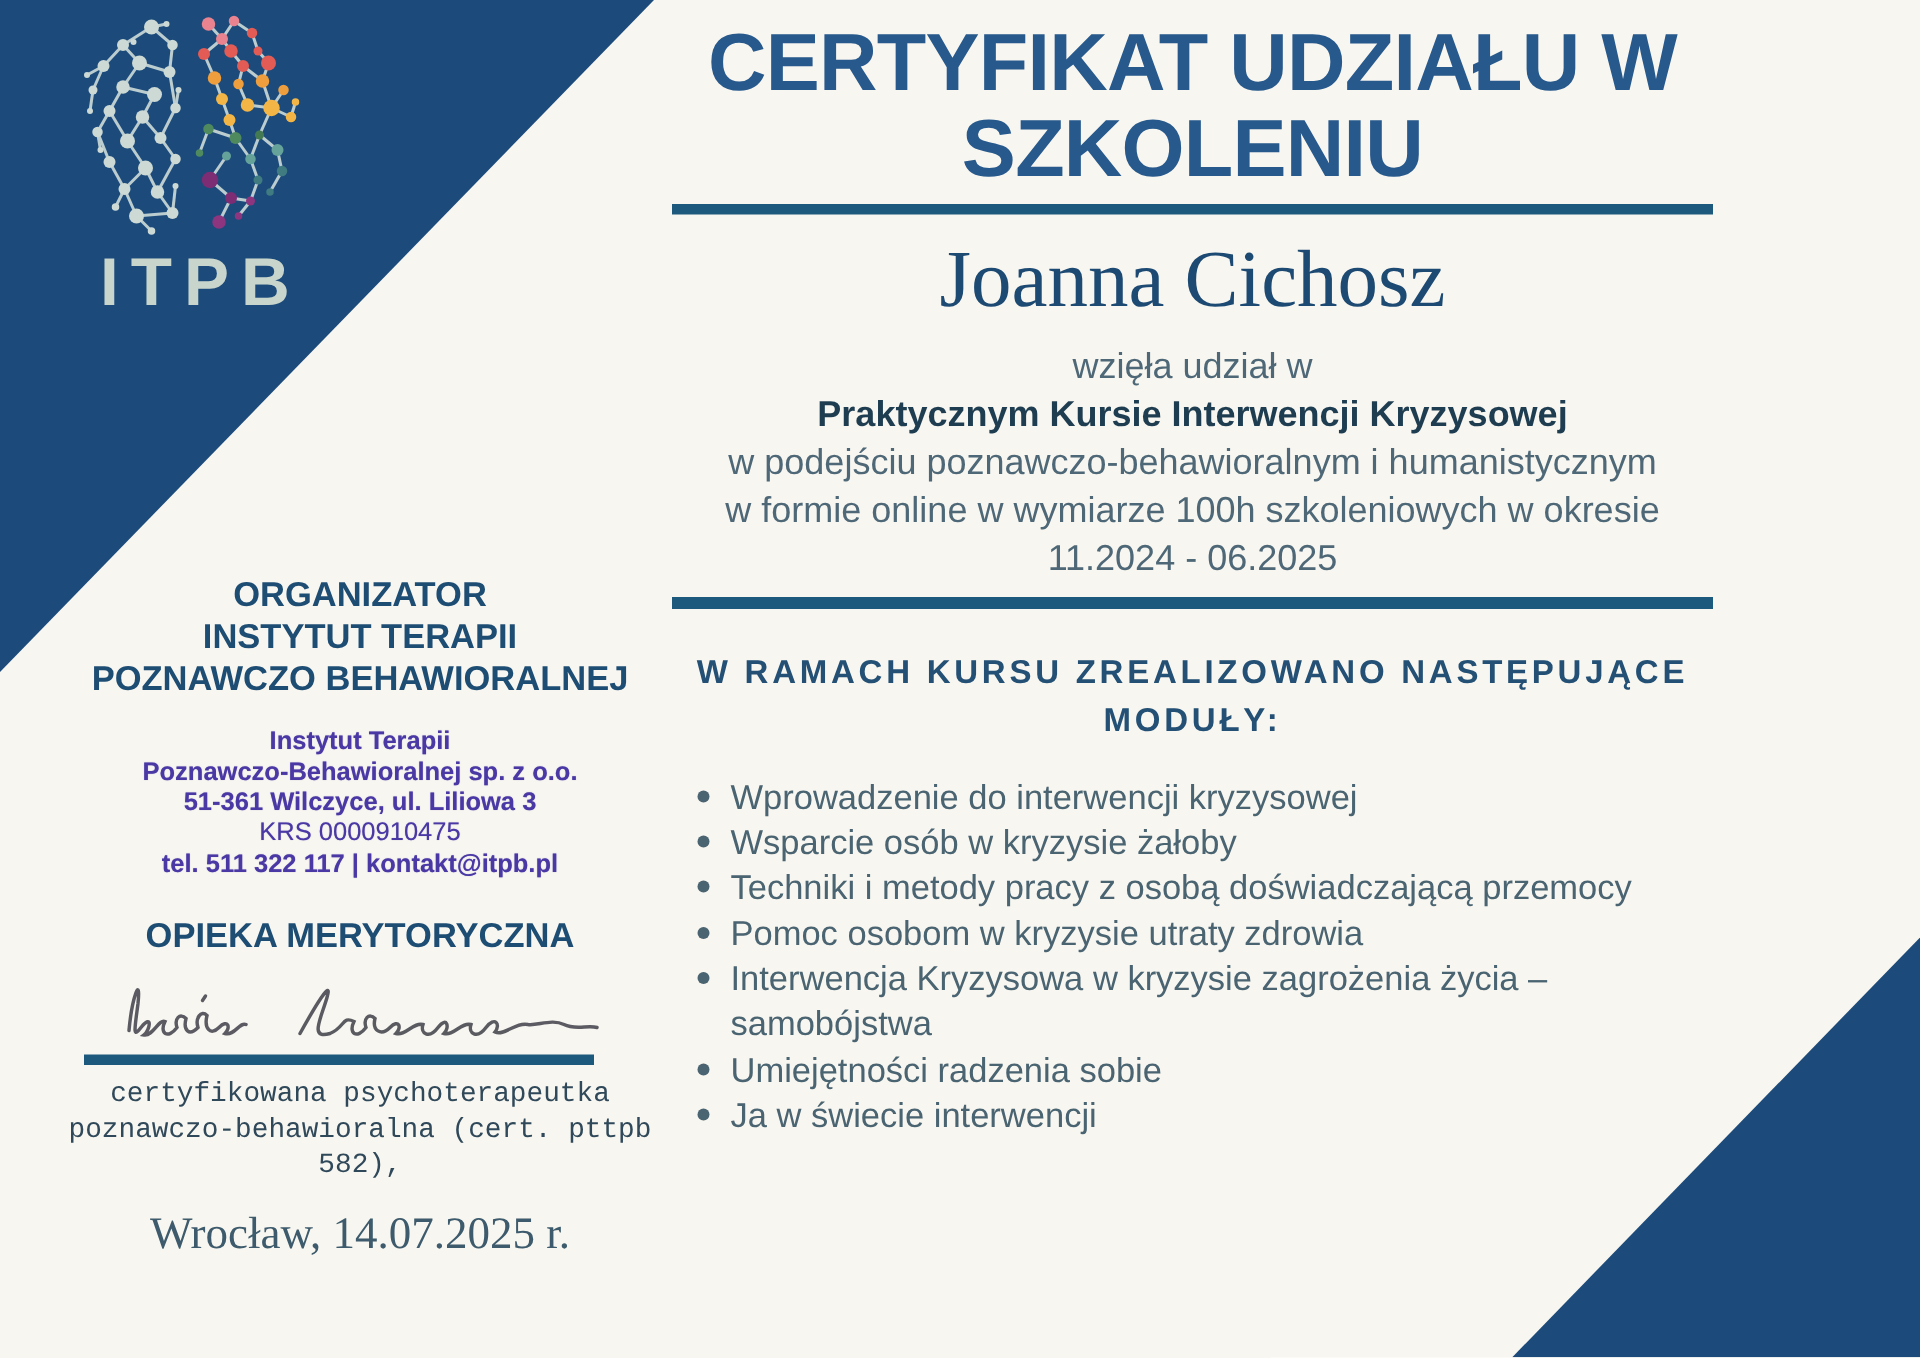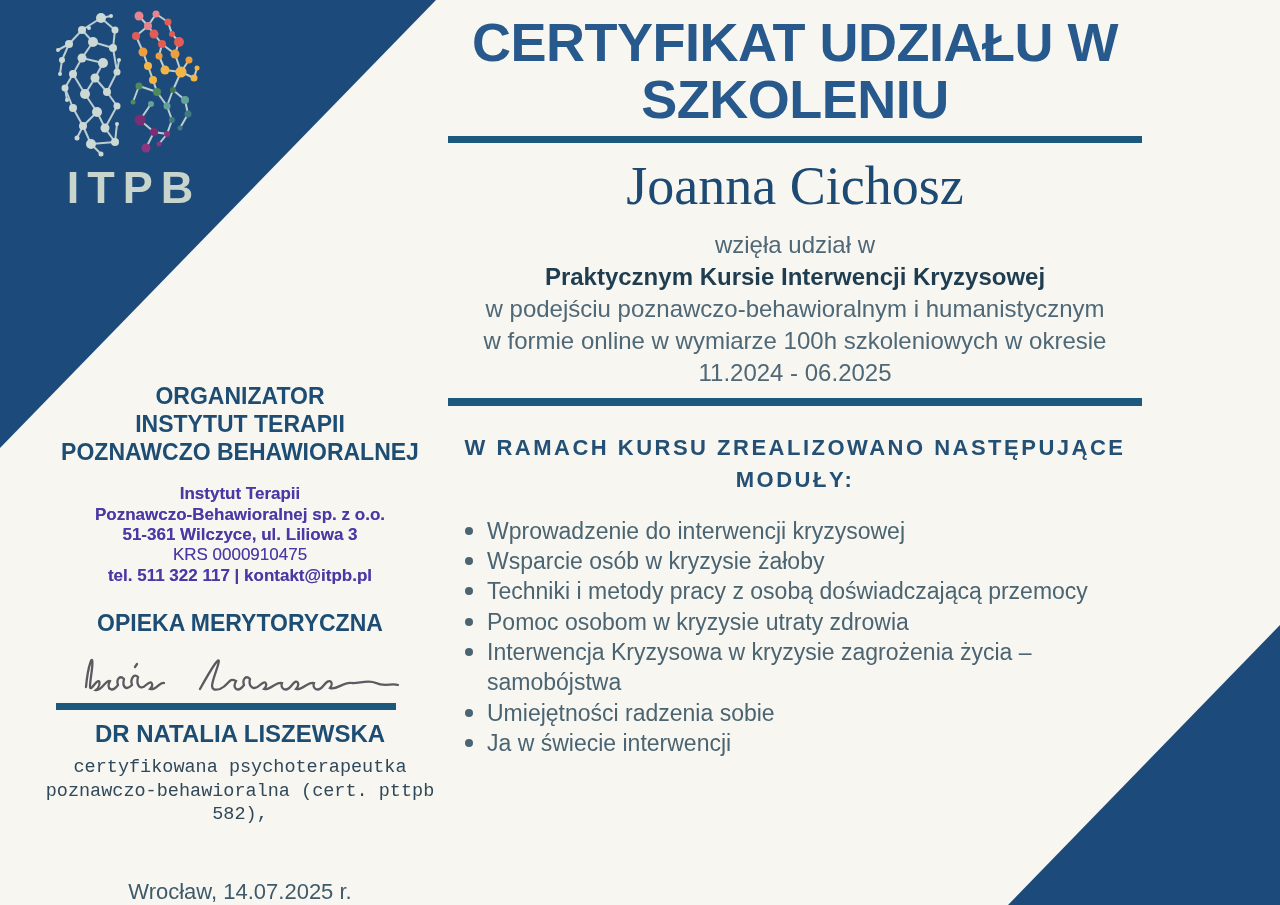--- a/index.html
+++ b/index.html
@@ -48,22 +48,22 @@
            text-shadow:0 0 0.6px rgba(74,57,165,.55); }
   .stamp .s-b { font-weight:700; }
   .stamp .s-m { font-weight:600; }
   .stamp .s-r { font-weight:400; }
   .opieka-heading { margin-top:24px; font-size:23px; font-weight:800; color:#1e4d74; }
   .signature { margin:4px auto 0; display:block; }
   .sig-divider { width:340px; height:7px; background:#1d587d; margin:0 auto 0 16px; }
   .signer-name { margin-top:10px; font-size:24px; font-weight:800; color:#1e4d74; }
   .credentials { margin-top:8px; font-family:Liberation Mono, monospace;
                  font-size:18.5px; line-height:1.28; color:#30495a; }
-  .place-date { margin-top:52px; font-family:Liberation Sans, sans-serif;
-                font-size:22px; color:#3d5b6c; }
+  .place-date { margin-top:17px; font-family:Liberation Serif, serif;
+                font-size:30px; color:#3d5b6c; }
 </style>
 </head>
 <body>
 
 <div class="certificate">
 
   <div class="tri tri-tl"></div>
   <div class="tri tri-br"></div>
 
   <div class="logo">
@@ -276,21 +276,20 @@
     </div>
     <div class="opieka-heading">OPIEKA MERYTORYCZNA</div>
     <svg class="signature" width="332" height="62" viewBox="0 0 332 62">
       <g fill="none" stroke="#45454e" stroke-width="2.3" stroke-linecap="round" opacity="0.88">
         <path d="M12 46 C14 24 20 8 18 28 C16 44 14 52 20 44 C28 34 26 46 22 49 C28 50 32 38 36 40 C32 48 38 52 44 44 C42 38 46 34 50 38 C48 46 52 50 58 44 C56 38 60 32 64 36 C62 44 66 50 72 44 C78 38 80 44 76 48 C82 50 86 40 90 42"></path>
         <path d="M61 26 L63 23"></path>
         <path d="M126 48 C136 30 148 10 144 24 C140 38 132 52 146 48 C156 44 154 36 162 40 C158 48 164 52 170 44 C168 38 172 34 176 38 C174 46 180 50 186 44 C192 38 194 44 190 48 C196 50 202 40 208 42 C206 48 212 52 218 44 C224 36 226 44 222 48 C228 50 234 40 240 42 C238 48 244 52 250 44 C256 36 260 42 256 47 C262 50 270 40 278 42 C284 43 294 38 302 42 C310 46 318 42 324 44"></path>
       </g>
     </svg>
     <div class="sig-divider"></div>
-    <div class="signer-name">DR NATALIA LISZEWSKA</div>
     <div class="credentials">
       <div>certyfikowana psychoterapeutka</div>
       <div>poznawczo-behawioralna  (cert. pttpb 582),</div>
     </div>
     <div class="place-date">Wrocław, 14.07.2025 r.</div>
   </div>
 
 </div>
 
 </body></html>

